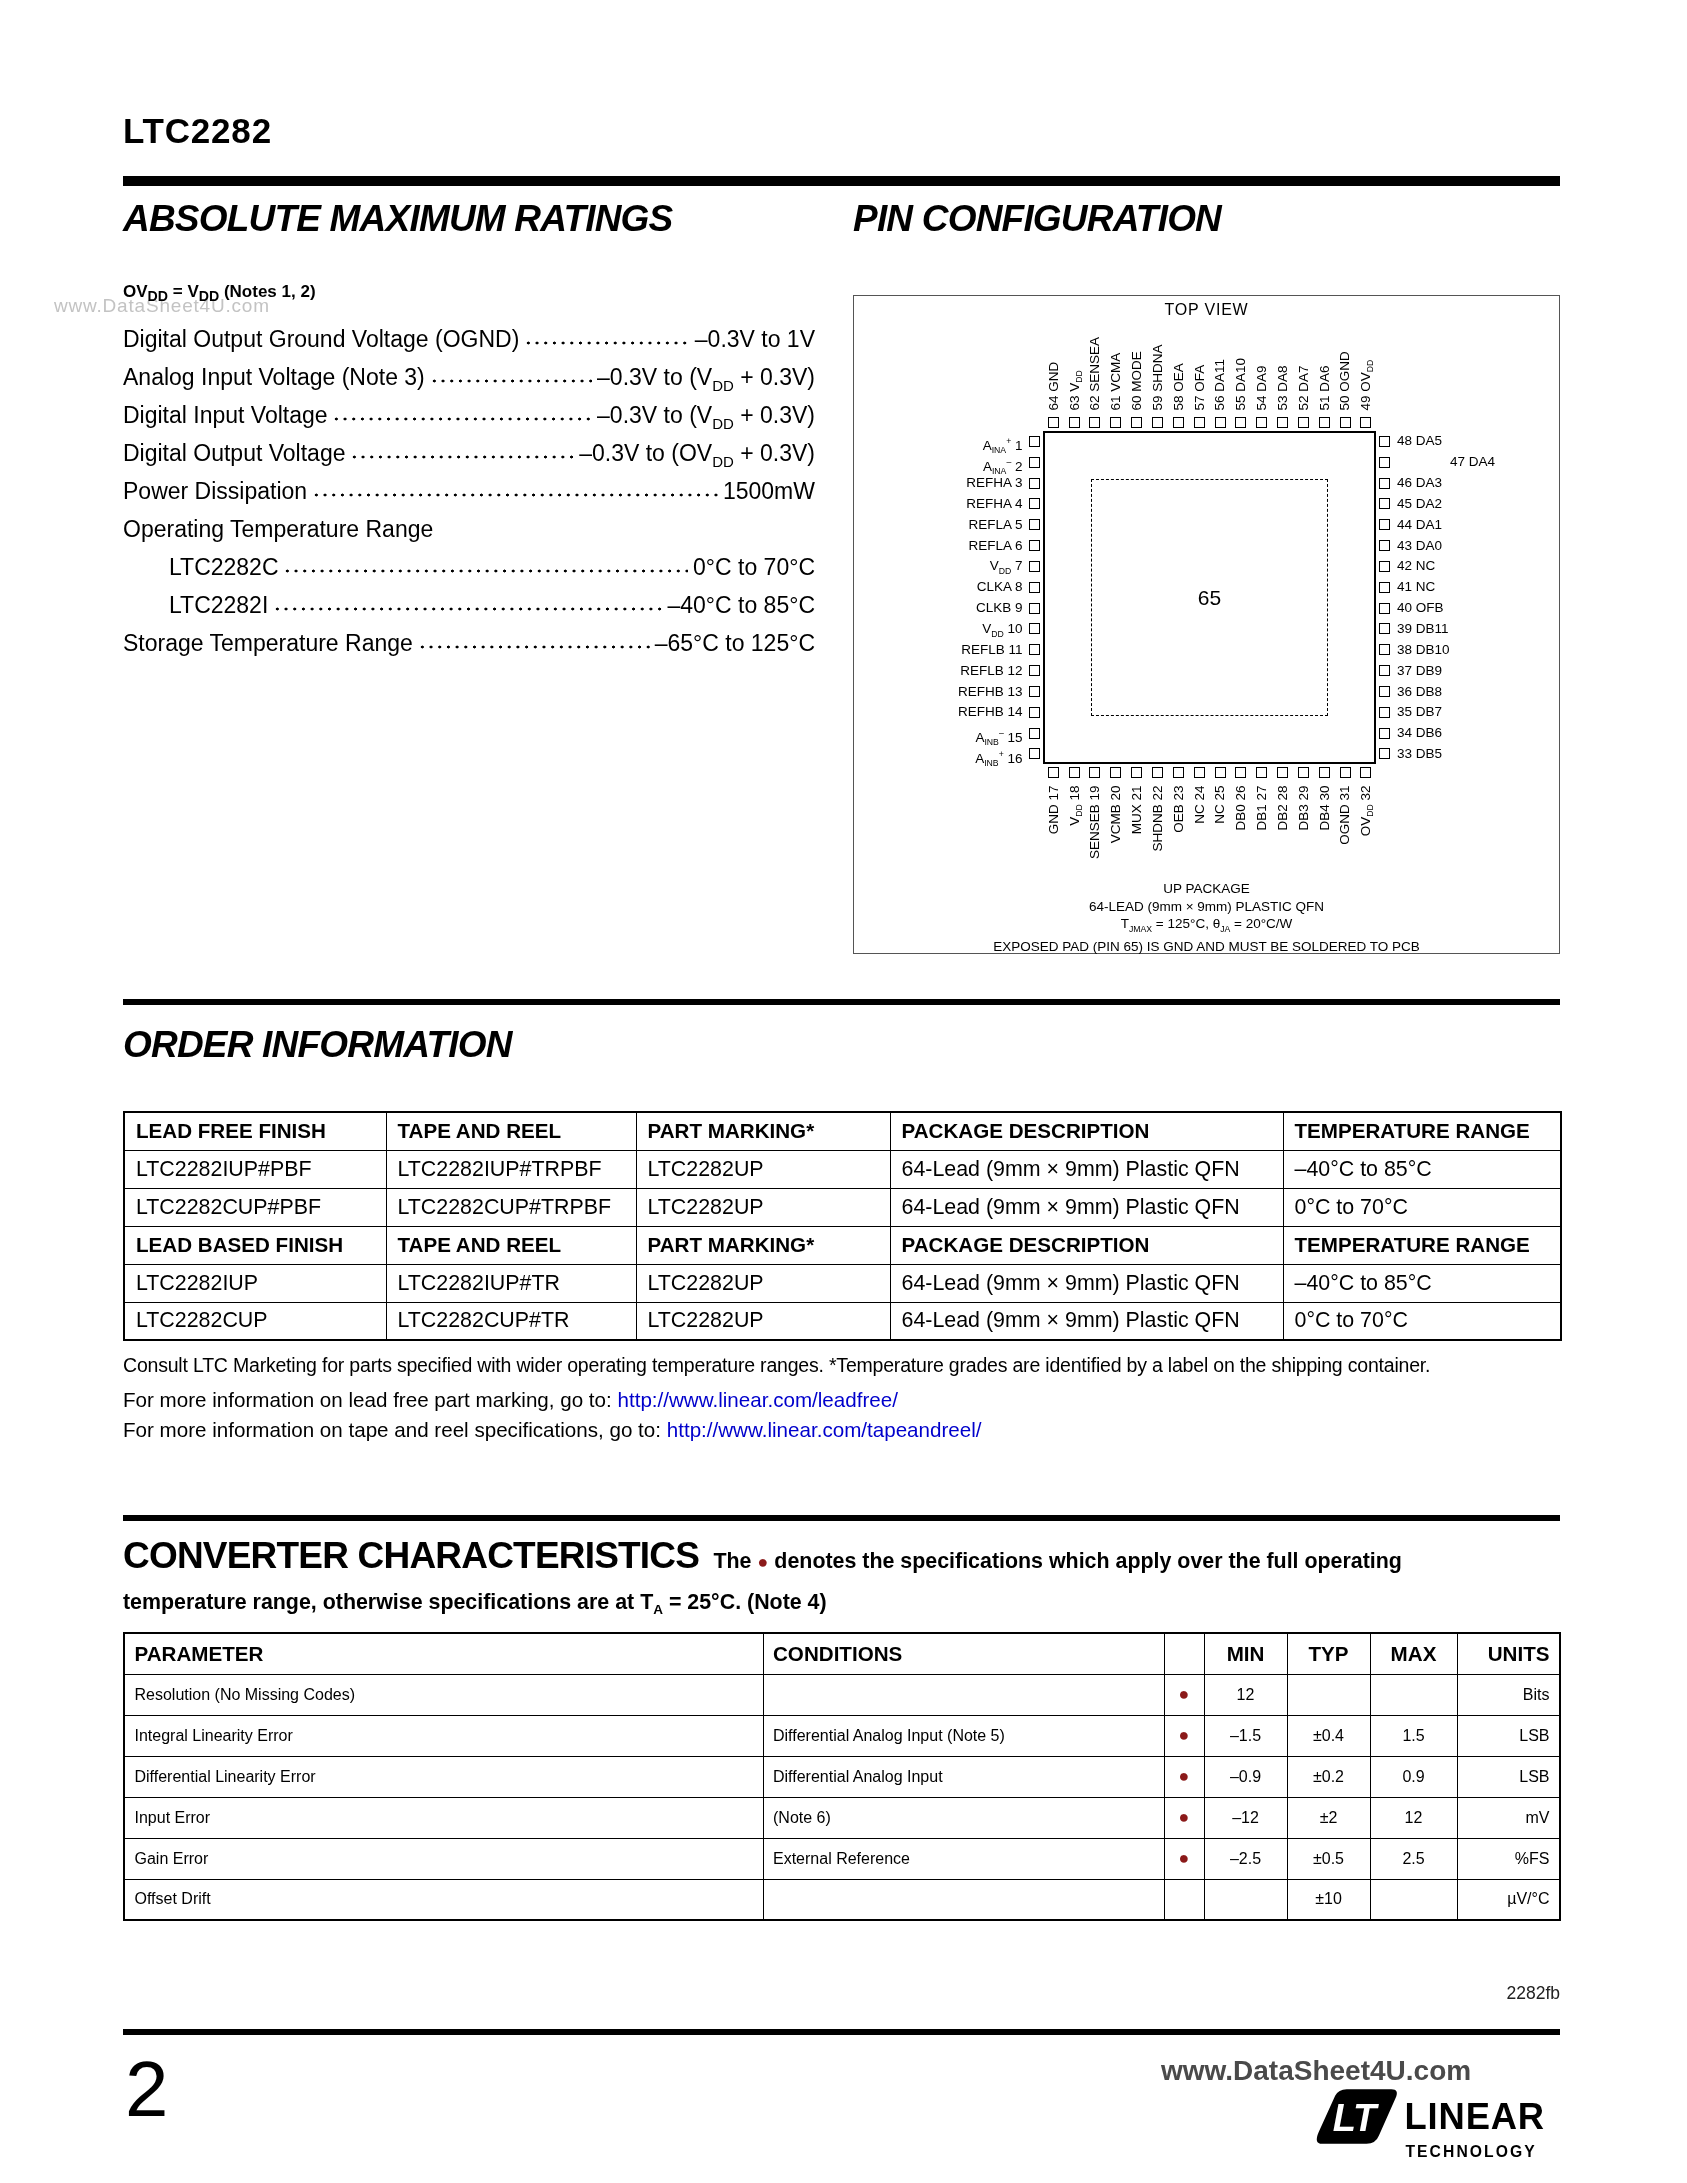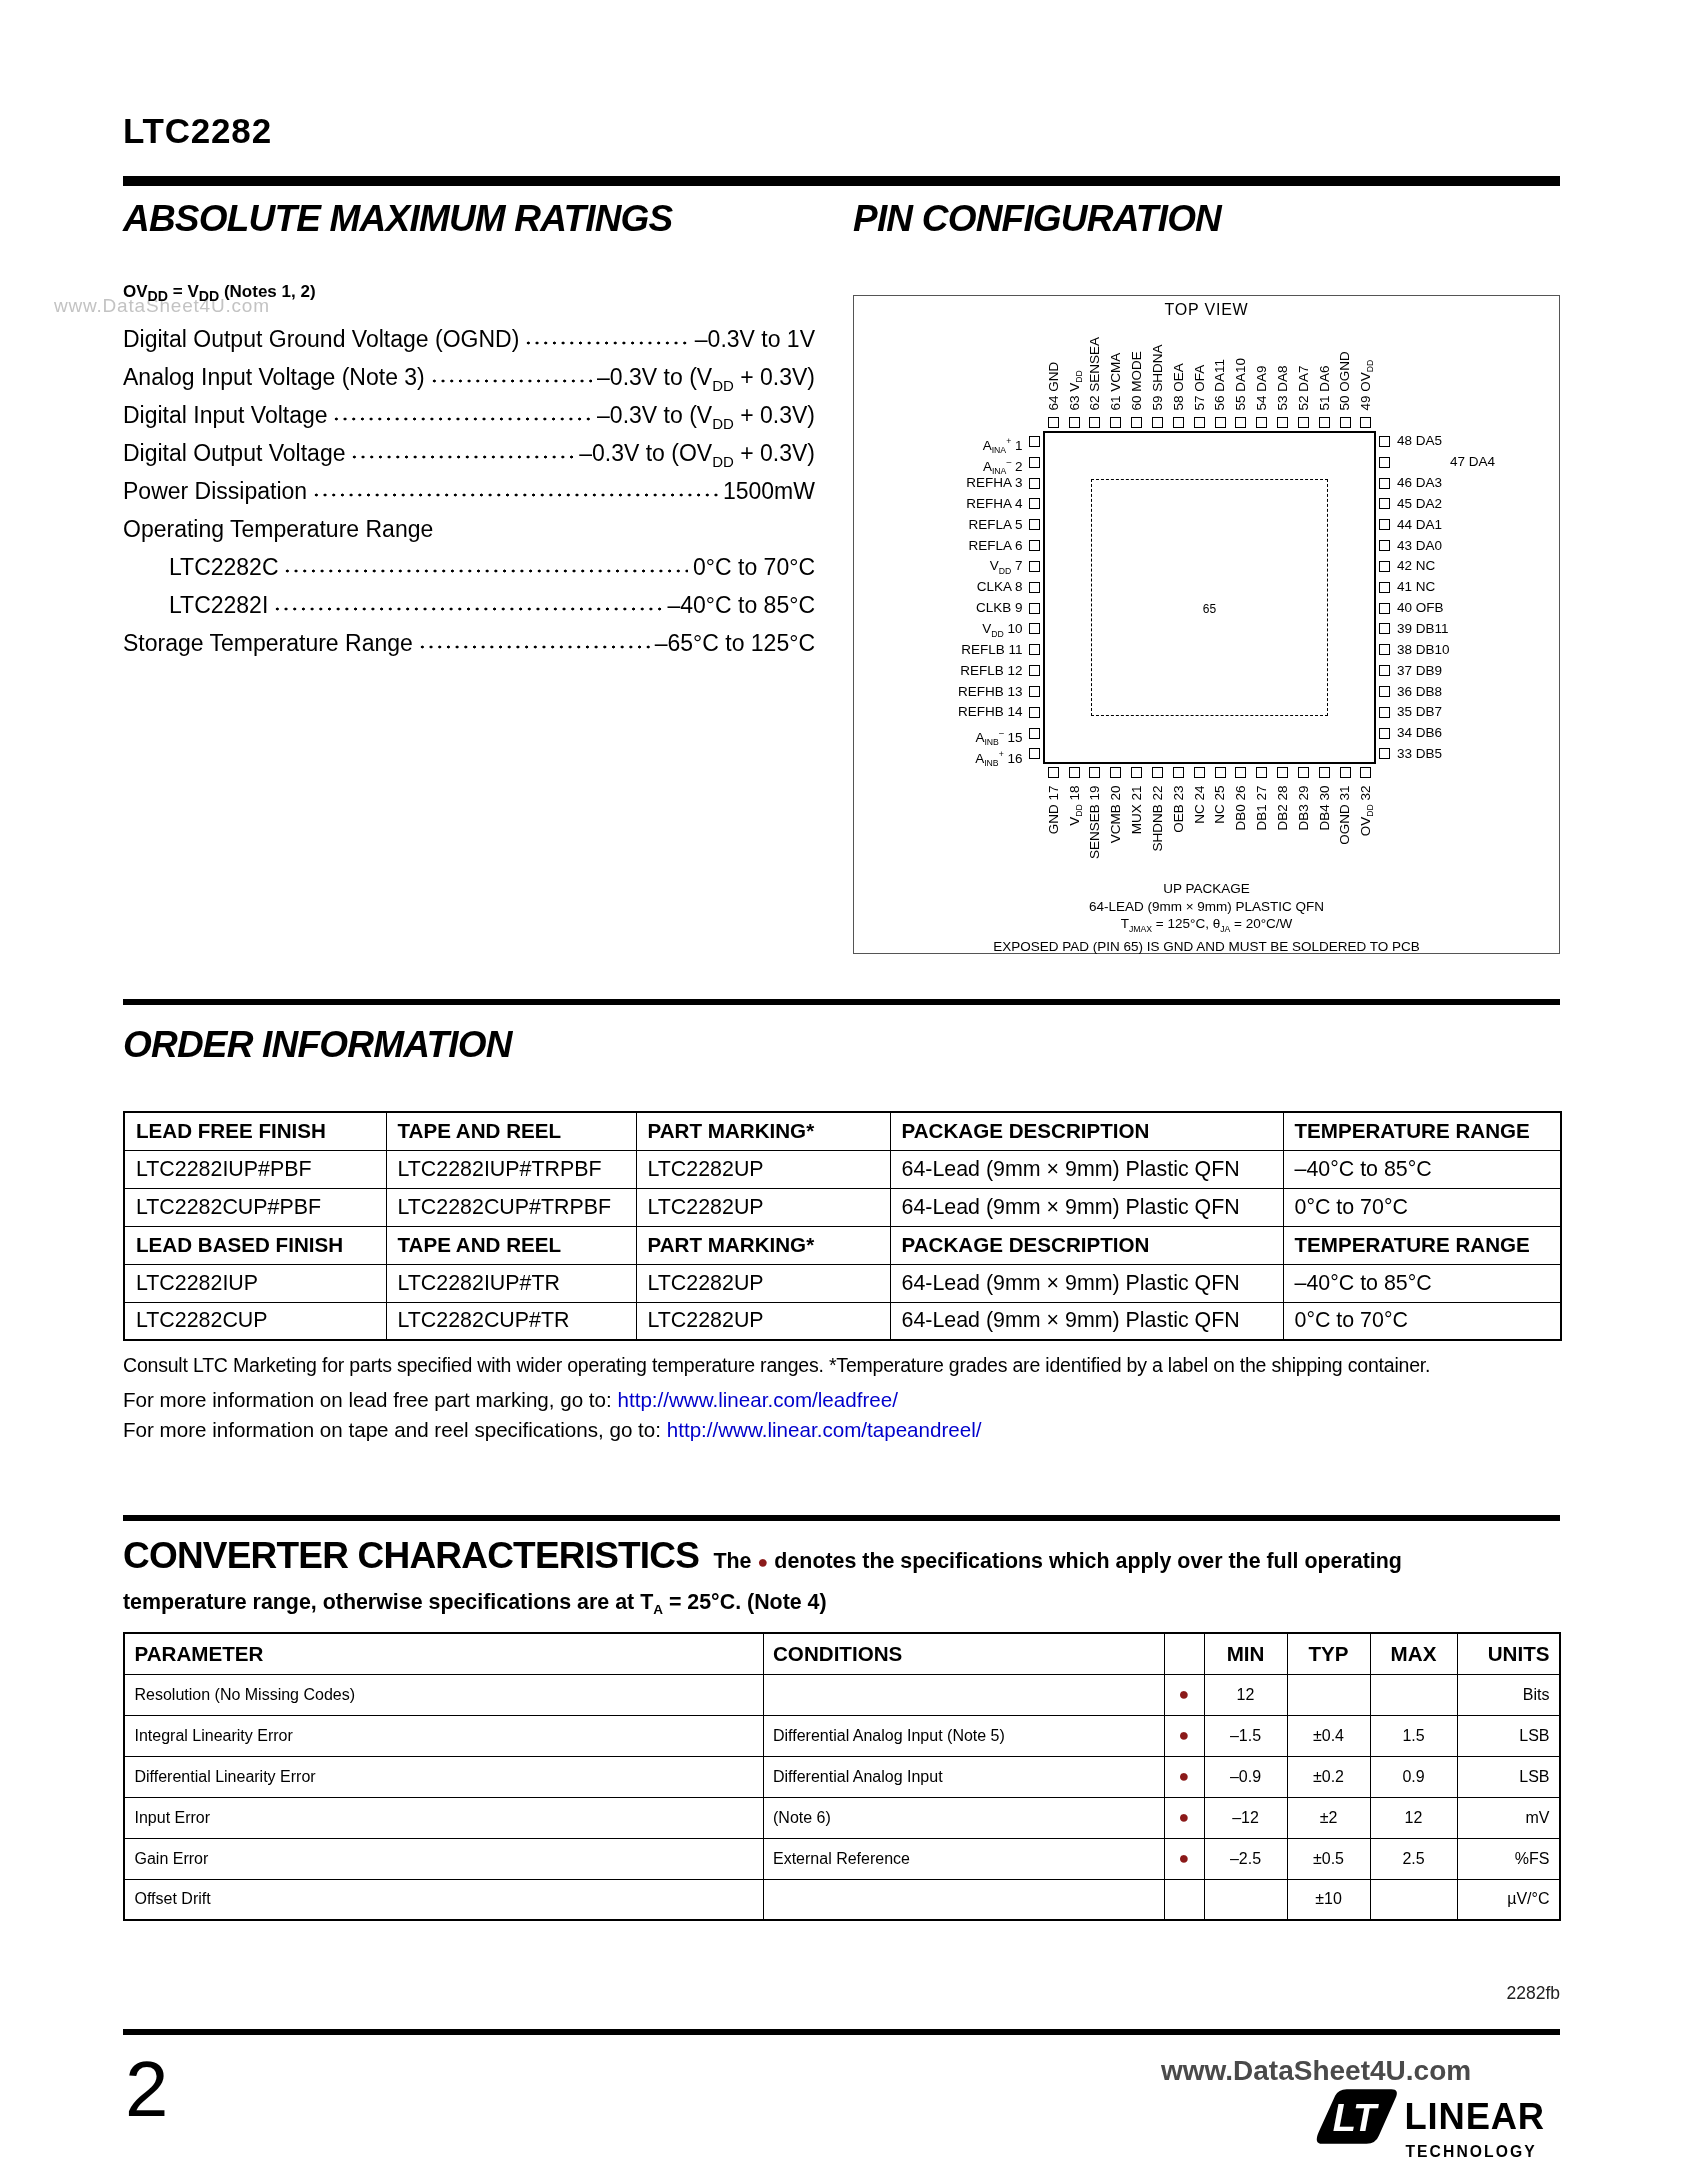--- a/index.html
+++ b/index.html
@@ -31,21 +31,21 @@
   .leader { flex:1; height:8px; min-width:14.3px; margin:0 4.8px;
             background-image:radial-gradient(circle, #000 1.4px, transparent 1.6px);
             background-size:8.7px 8px; background-position:left bottom; background-repeat:repeat-x; }
   .r-value { text-align:right; }
 
   
   .pinbox { position:absolute; left:853px; top:295px; width:707px; height:659px; border:1.6px solid #555; }
   .topview { position:absolute; top:4.8px; left:0; right:0; text-align:center; font-size:16px; letter-spacing:0.8px; }
   .pkg { position:absolute; left:189px; top:135px; width:333px; height:333px; border:2.4px solid #000; }
   .pad { position:absolute; left:46px; top:46px; right:46px; bottom:46px; border:1.6px dashed #000; }
-  .pin65 { position:absolute; left:50%; top:50%; transform:translate(-50%,-50%); font-size:12px;margin-top:11px; }
+  .pin65 { position:absolute; left:50%; top:50%; transform:translate(-50%,-50%); font-size:21px; }
   .stub { position:absolute; width:11px; height:11px; border:1.6px solid #000; background:#fff; }
   .plabel { position:absolute; font-size:13.5px; line-height:16px; height:16px; white-space:nowrap; }
   .plabel sub { font-size:8.7px; } .plabel sup { font-size:8.7px; }
   .vlabel { width:87px; transform:rotate(-90deg); }
   .vlabel.topside { text-align:left; }
   .vlabel.bottomside { text-align:right; }
   .hlabel { width:151px; }
   .hlabel.leftside { text-align:right; }
   .hlabel.rightside { text-align:left; }
   .pkg-notes { position:absolute; left:0; right:0; top:584px; text-align:center; }

